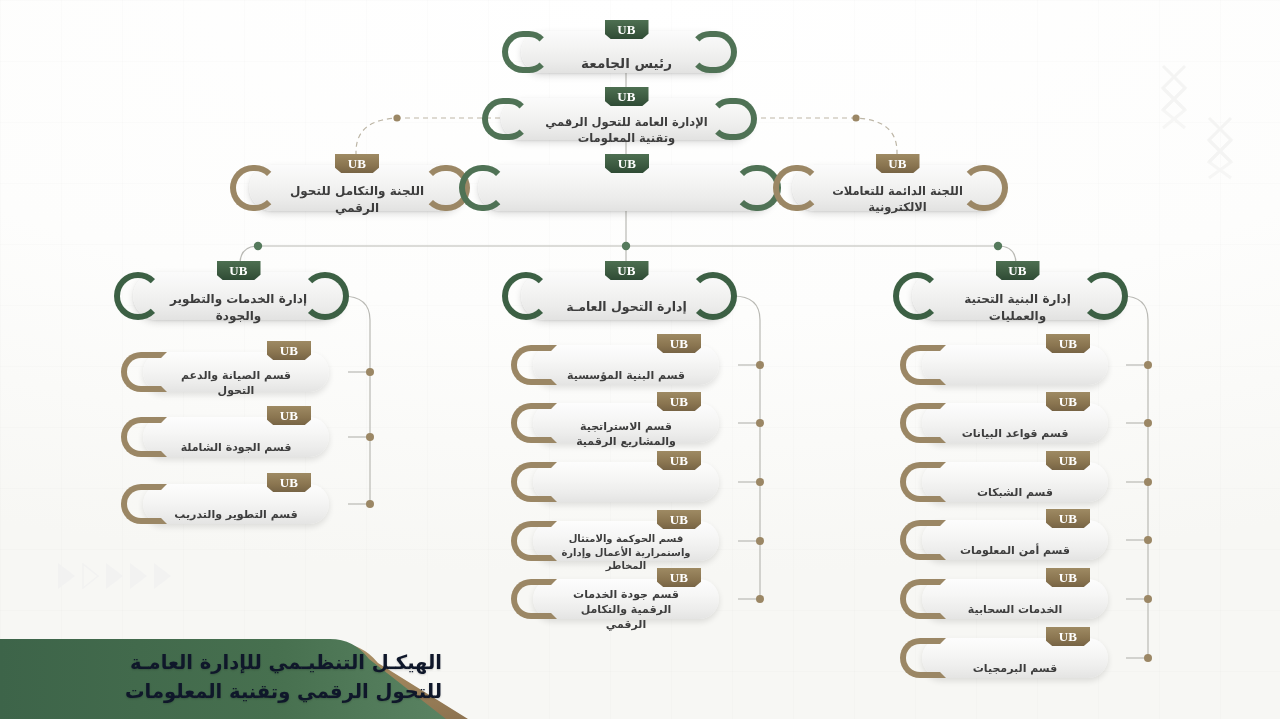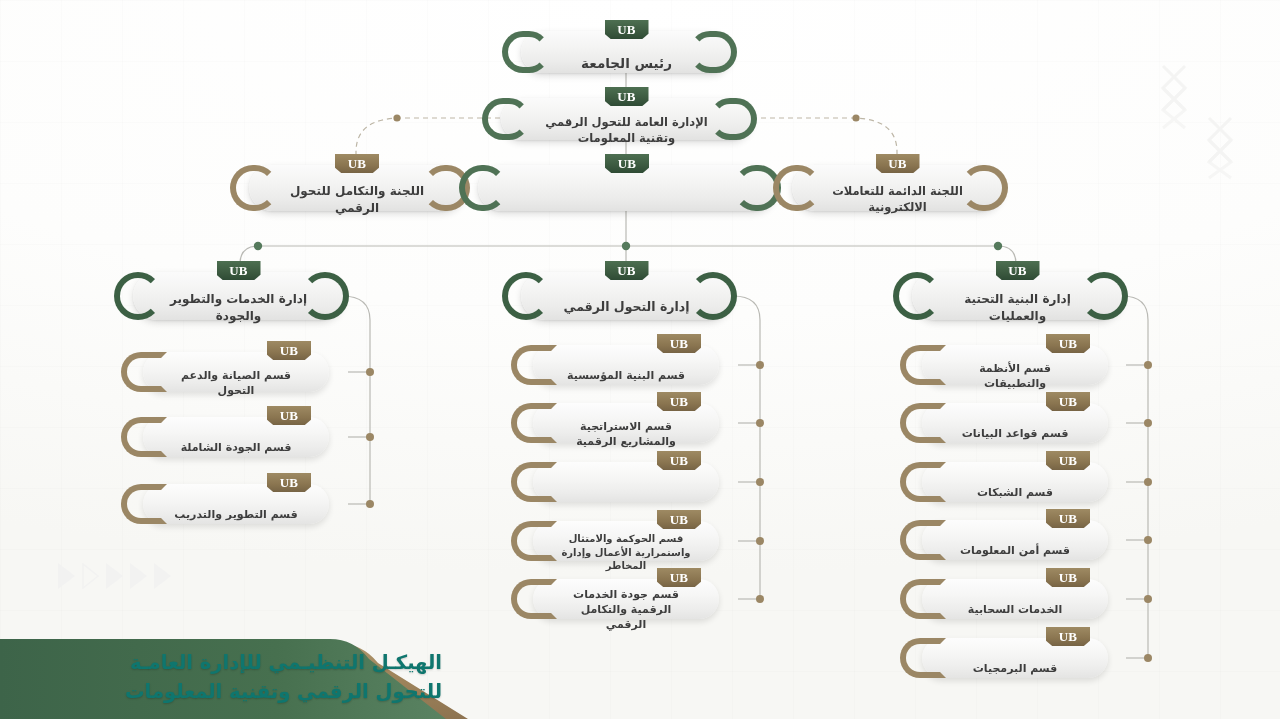--- a/index.html
+++ b/index.html
@@ -123,21 +123,21 @@
     width:34px; right:0; left:auto;
   }
 
   
   #banner {
     position:absolute; left:0; bottom:0; width:468px; height:90px; z-index:7;
   }
   #banner .bshape { position:absolute; inset:0; }
   #banner .btext {
     position:absolute; right:26px; top:19px;
-    color:#0f766e; font-weight:bold; font-size:19.5px; line-height:1.5;
+    color:#0f172a; font-weight:bold; font-size:19.5px; line-height:1.5;
     text-align:right; white-space:pre-line; letter-spacing:0.4px;
     text-shadow:0 1px 2px rgba(0,0,0,0.18);
   }
 </style>
 </head>
 <body>
 
 <div id="bg-wash"></div>
 <div id="bg-grid"></div>
 
@@ -279,21 +279,21 @@
   <div class="arm arm-r c-green-d"></div>
   <div class="badge green">UB</div>
   <div class="txt">إدارة الخدمات والتطوير والجودة</div>
 </div>
 
 <div class="node" style="left:521px; top:272px; width:211px; height:48px; font-size:12.5px;">
   <div class="plate"></div>
   <div class="arm arm-l c-green-d"></div>
   <div class="arm arm-r c-green-d"></div>
   <div class="badge green">UB</div>
-  <div class="txt">إدارة التحول الرقمي</div>
+  <div class="txt">إدارة التحول العامـة</div>
 </div>
 
 <div class="node" style="left:912px; top:272px; width:211px; height:48px; font-size:12px;">
   <div class="plate"></div>
   <div class="arm arm-l c-green-d"></div>
   <div class="arm arm-r c-green-d"></div>
   <div class="badge green">UB</div>
   <div class="txt">إدارة البنية التحتية والعمليات</div>
 </div>
 
@@ -346,21 +346,20 @@
   <div class="leaf-arm"></div>
   <div class="badge gold">UB</div>
   <div class="txt">قسم جودة الخدمات
 الرقمية والتكامل الرقمي</div>
 </div>
 
 <div class="node leaf" style="left:922px; top:345px; width:186px; height:40px; font-size:11px;">
   <div class="plate"></div>
   <div class="leaf-arm"></div>
   <div class="badge gold">UB</div>
-  <div class="txt">قسم الأنظمة والتطبيقات</div>
 </div>
 <div class="node leaf" style="left:922px; top:403px; width:186px; height:40px; font-size:11px;">
   <div class="plate"></div>
   <div class="leaf-arm"></div>
   <div class="badge gold">UB</div>
   <div class="txt">قسم قواعد البيانات</div>
 </div>
 <div class="node leaf" style="left:922px; top:462px; width:186px; height:40px; font-size:11px;">
   <div class="plate"></div>
   <div class="leaf-arm"></div>

